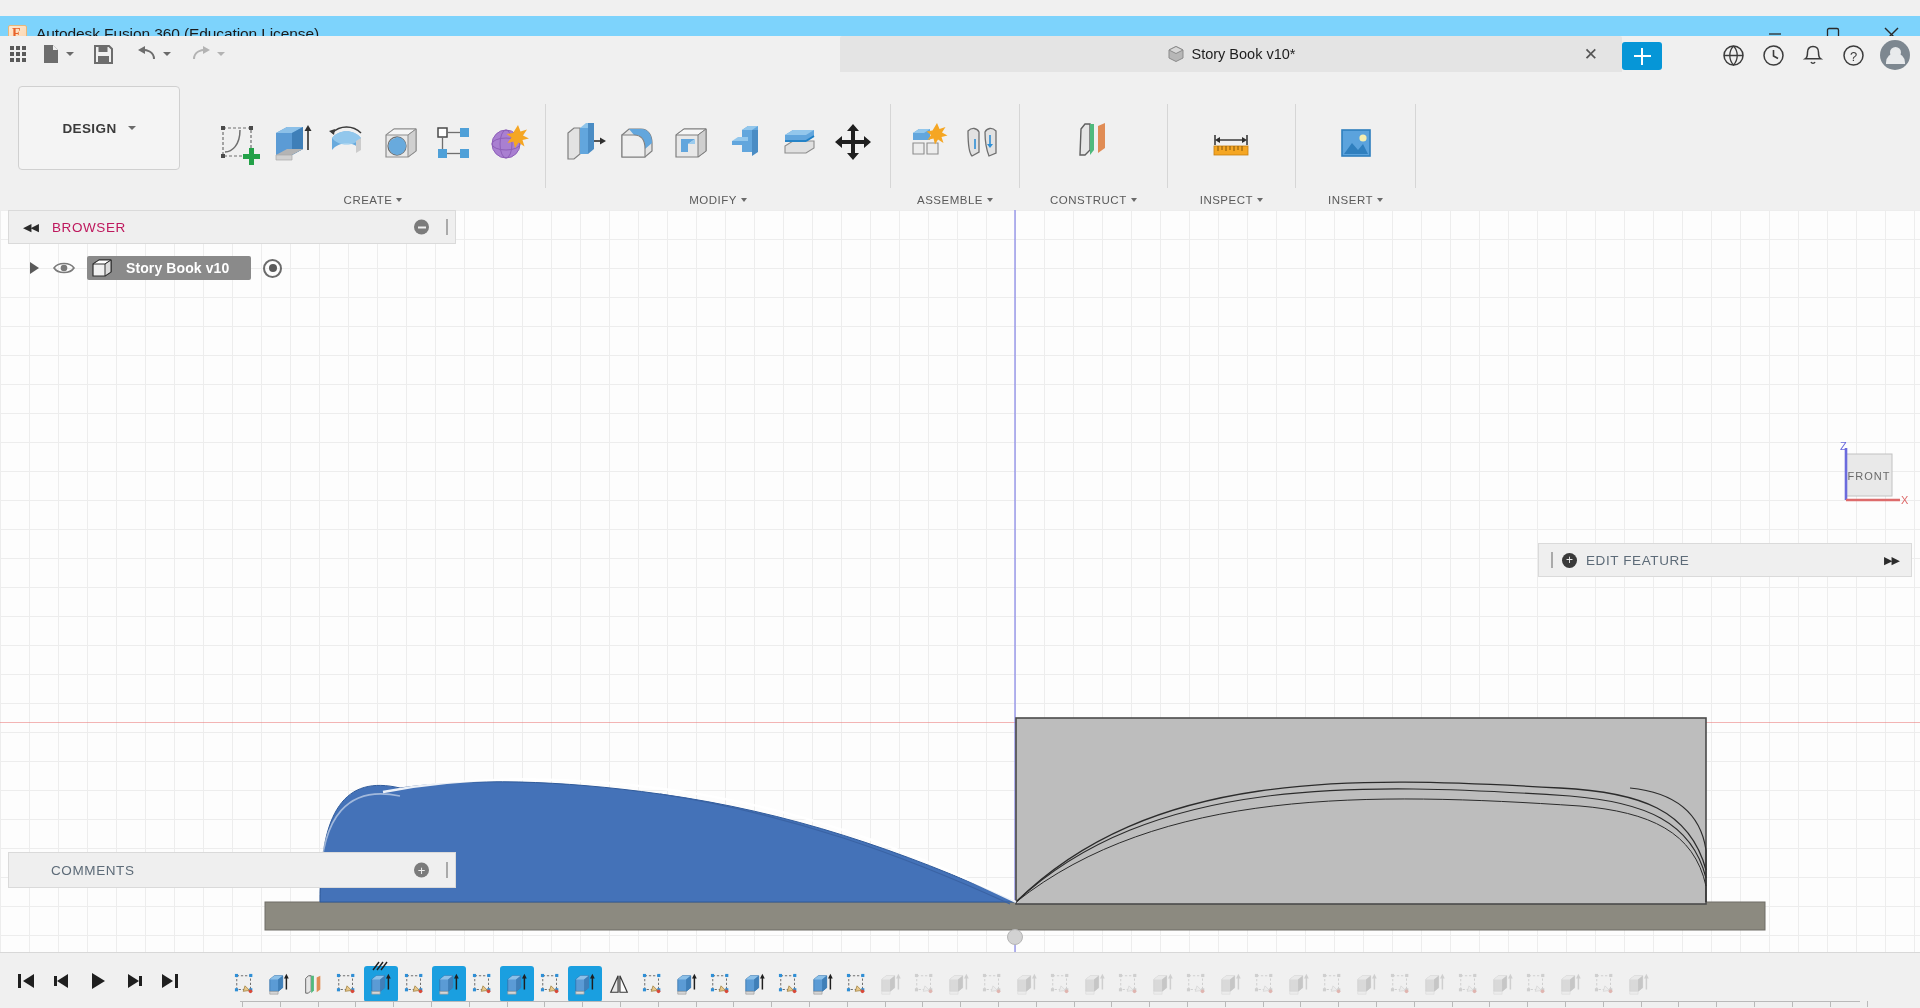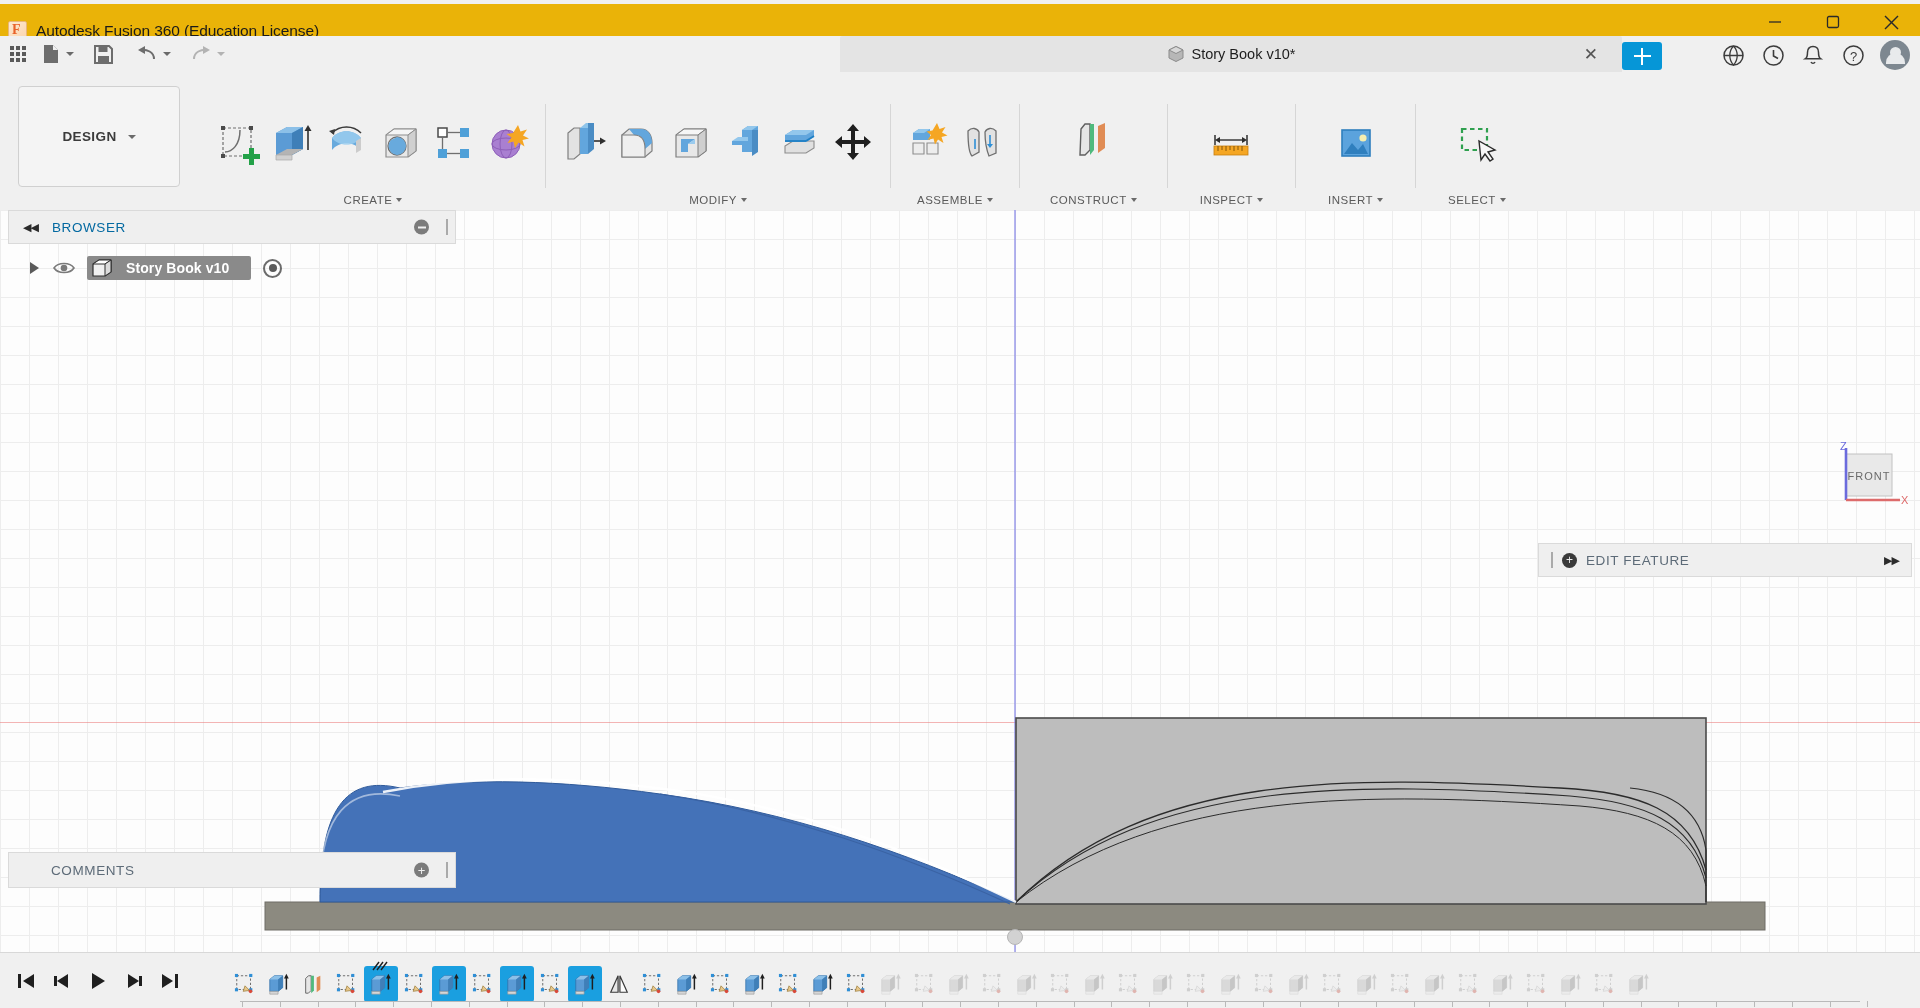--- a/index.html
+++ b/index.html
@@ -6,22 +6,22 @@
   html,body { width:1920px; height:1008px; overflow:hidden; }
   body {
     font-family: "Liberation Sans", sans-serif;
     background:#f0f0f0;
     -webkit-font-smoothing: antialiased;
   }
   .app { position:relative; width:1920px; height:1008px; background:#f0f0f0; }
 
   
   .titlebar {
-    position:absolute; left:0; top:4px; width:1920px; height:36px;
-    background:#eab308; display:flex; align-items:flex-end;
+    position:absolute; left:0; top:16px; width:1920px; height:36px;
+    background:#7dd3fc; display:flex; align-items:center;
   }
   .title-logo {
     width:19px; height:19px; margin-left:8px; margin-right:9px;
     background:linear-gradient(135deg,#fde8d0,#fbd5ae);
     border:1px solid #e8b77a; border-radius:2px;
     position:relative; flex:none;
   }
   .title-logo:before{
     content:"F"; position:absolute; left:3px; top:0px;
     font-size:14px; font-weight:bold; color:#e8622a;
@@ -66,21 +66,21 @@
   .avatar { width:30px;height:30px;border-radius:50%;background:#7d8790;
             display:flex;align-items:center;justify-content:center; }
   .avatar:before{ content:""; width:11px;height:11px;border-radius:50%;background:#e8eaec;
                   position:relative; top:-3px;}
   .avatar:after{ content:""; width:19px;height:11px;border-radius:10px 10px 0 0;background:#e8eaec;
                  position:absolute; top:17px;}
 
   
   .ribbon { position:absolute; left:0; top:72px; width:1920px; height:138px; background:#f0f0f0; }
   .design-box {
-    position:absolute; left:18px; top:14px; width:162px; height:101px;
+    position:absolute; left:18px; top:14px; width:162px; height:84px;
     border:1px solid #d0d0d0; border-radius:4px; background:#f4f4f4;
     display:flex; align-items:center; justify-content:center; gap:6px;
   }
   .design-box span { font-size:13.5px; font-weight:bold; color:#3b3b3b; letter-spacing:0.4px; }
 
   .tabs { position:absolute; left:205px; top:7px; display:flex; align-items:flex-start; }
   .rtab { font-size:13px; color:#5c5c5c; letter-spacing:0.5px; padding:0 0 6px 0; text-align:center; }
   .rtab.active { color:#0696d7; }
   .rtab .under { height:3px; background:#0696d7; margin-top:5px; border-radius:1px; }
 
@@ -113,21 +113,21 @@
   .axis-x { position:absolute; left:0; top:512px; width:1920px; height:1.2px;
             background:rgba(235,120,120,0.55); }
   .origin { position:absolute; left:1007px; top:719px; width:16px; height:16px;
             border-radius:50%; background:#d2d2d2; border:1px solid #b5b5b5; }
 
   
   .browser { position:absolute; left:8px; top:0px; width:448px; }
   .browser-hdr { height:34px; background:#efefef; border:1px solid #dadada;
                  display:flex; align-items:center; padding-left:14px; gap:14px;
                  position:relative; }
-  .browser-hdr .btxt { font-size:13.5px; color:#0369a1; letter-spacing:0.6px; }
+  .browser-hdr .btxt { font-size:13.5px; color:#be185d; letter-spacing:0.6px; }
   .collapse-arrows { color:#2b2b2b; font-size:11px; letter-spacing:-1px; }
   .minus-circle { position:absolute; right:26px; top:50%; transform:translateY(-50%);
                   width:15px;height:15px;border-radius:50%;background:#7b7b7b;
                   display:flex;align-items:center;justify-content:center;}
   .minus-circle:before{content:"";width:8px;height:2px;background:#efefef;}
   .grip { position:absolute; right:7px; top:50%; transform:translateY(-50%);
           width:2px; height:16px; border-left:1px solid #aaa; border-right:1px solid #aaa; }
   .tree-row { display:flex; align-items:center; gap:0px; height:30px; margin-top:9px; padding-left:22px;}
   .tri { width:0;height:0;border-top:6.5px solid transparent;border-bottom:6.5px solid transparent;
          border-left:9px solid #5a5a5a; margin-right:14px;}
@@ -513,34 +513,20 @@
           </div>
         </div>
         <div class="plabel">
           <span>INSERT</span>
           <div class="pcaret"></div>
         </div>
       </div>
 
       <div class="sep"></div>
 
-      <div class="panel" style="padding:0 28px;">
-        <div class="row">
-          <div class="tool">
-            <svg width="46" height="44" viewBox="0 0 46 44">
-              <rect x="8" y="8" width="25" height="21" fill="none" stroke="#2fa04f" stroke-width="2.2" stroke-dasharray="4.5 3.5"></rect>
-              <path d="M25 20 l2 19 l4 -6 l5 7 l3 -2 l-5 -7 l7 -2 z" fill="#f7f7f7" stroke="#2b2b2b" stroke-width="1.4"></path>
-            </svg>
-          </div>
-        </div>
-        <div class="plabel">
-          <span>SELECT</span>
-          <div class="pcaret"></div>
-        </div>
-      </div>
 
     </div>
   </div>
 
   <div class="canvas">
 
     <div class="axis-x"></div>
     <div class="axis-z"></div>
 
     <svg width="1920" height="742" style="position:absolute;left:0;top:0;">

